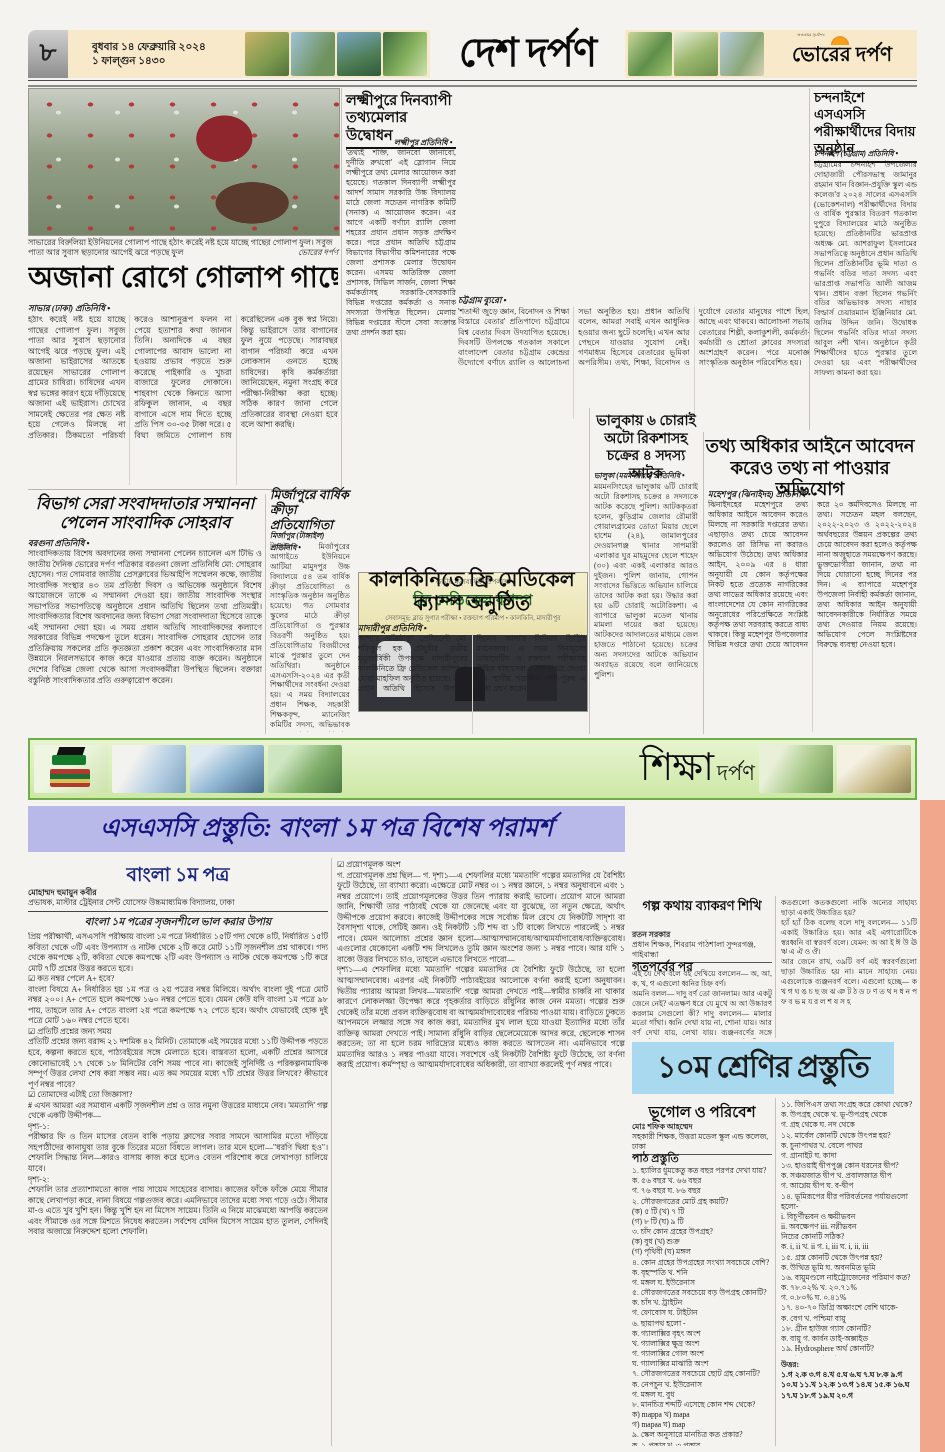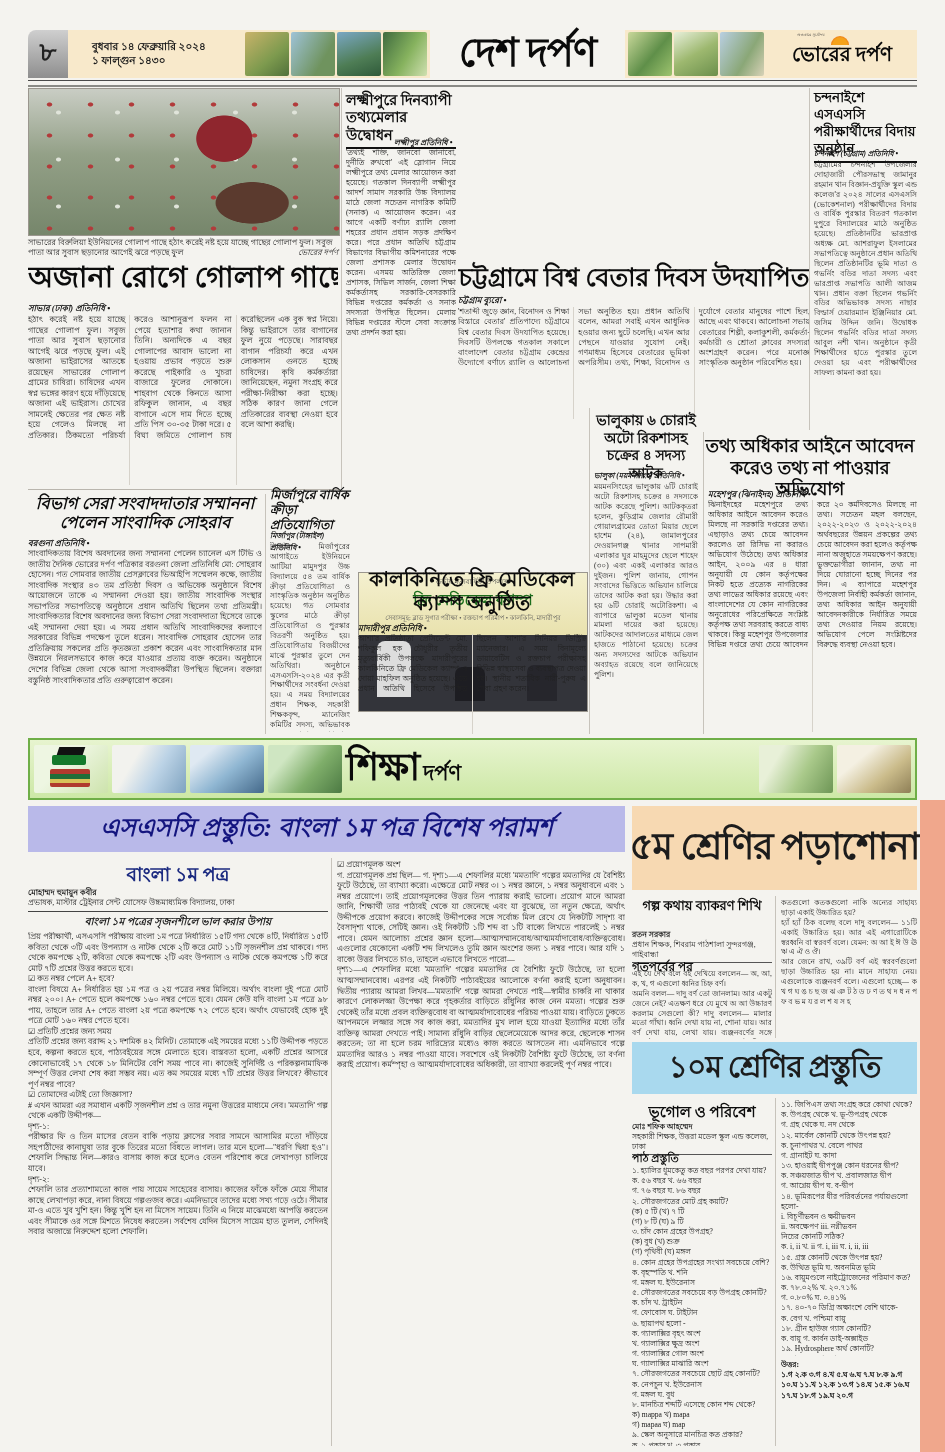--- a/index.html
+++ b/index.html
@@ -29,21 +29,21 @@
   .brandtxt{font-size:20px;font-weight:bold;color:#0a0a0a;line-height:1;}
   .sun{position:absolute;top:6px;left:64px;width:18px;height:9px;border-radius:9px 9px 0 0;
        background:radial-gradient(circle at 50% 100%, #f5a21b 55%, #e03c12 100%);}
   .tagline{position:absolute;top:2px;left:30px;font-size:4px;color:#333;}
   
   .photo{overflow:hidden;position:relative;border:1px solid #9a968e;}
   .caption{font-size:8px;line-height:1.25;color:#222;}
   .credit{float:right;font-style:italic;}
   
   .edu-banner{background:linear-gradient(#e7f4cf,#cde8a6);border:2px solid #6fae47;display:flex;align-items:center;gap:4px;padding:0 4px;box-sizing:border-box;}
-  .edu-title{flex:1;text-align:left;font-weight:bold;color:#0a0a0a;white-space:nowrap;}
+  .edu-title{flex:1;text-align:right;font-weight:normal;color:#0a0a0a;white-space:nowrap;}
   .edu-title .big{font-size:38px;letter-spacing:-1px;}
   .edu-title .small{font-size:21px;}
   .etile{width:74px;height:48px;border-radius:2px;}
   .ssc-banner{background:#b9b9e9;color:#14157f;display:flex;align-items:center;justify-content:center;
               font-size:25px;font-weight:bold;font-style:italic;white-space:nowrap;}
   .c5-banner{background:#f7d9b2;display:flex;align-items:center;justify-content:center;
              font-size:37px;font-weight:bold;letter-spacing:-1px;white-space:nowrap;}
   .c10-banner{background:#a9d9ee;display:flex;align-items:center;justify-content:center;
               font-size:30px;font-weight:bold;letter-spacing:-1px;white-space:nowrap;}
   .subject-h{font-weight:bold;color:#1b2a80;font-size:19px;text-align:center;}
@@ -106,21 +106,20 @@
   <div class="abs vrule" style="top:494px;left:265px;height:240px;"></div>
   <div class="abs hl" style="top:488px;left:270px;width:80px;font-size:12.5px;font-style:italic;text-align:left;line-height:1.2;">মির্জাপুরে বার্ষিক ক্রীড়া প্রতিযোগিতা</div>
   <div class="abs byline" style="top:530px;left:270px;width:80px;font-size:7.5px;">মির্জাপুর (টাঙ্গাইল) প্রতিনিধি •</div>
   <div class="abs body-text just" style="top:542px;left:270px;width:80px;height:190px;font-size:7.5px;">টাঙ্গাইল মির্জাপুরের আগাইতে ইউনিয়নে আটিয়া মামুদপুর উচ্চ বিদ্যালয়ে ৫৪ তম বার্ষিক ক্রীড়া প্রতিযোগিতা ও সাংস্কৃতিক অনুষ্ঠান অনুষ্ঠিত হয়েছে। গত সোমবার স্কুলের মাঠে ক্রীড়া প্রতিযোগিতা ও পুরস্কার বিতরণী অনুষ্ঠিত হয়। প্রতিযোগিতায় বিজয়ীদের মাঝে পুরস্কার তুলে দেন অতিথিরা। অনুষ্ঠানে এসএসসি-২০২৪ এর কৃতী শিক্ষার্থীদের সংবর্ধনা দেওয়া হয়। এ সময় বিদ্যালয়ের প্রধান শিক্ষক, সহকারী শিক্ষকবৃন্দ, ম্যানেজিং কমিটির সদস্য, অভিভাবক ও এলাকার গণ্যমান্য ব্যক্তিবর্গ উপস্থিত ছিলেন।</div>
 
   <div class="abs vrule" style="top:88px;left:341px;height:400px;"></div>
   <div class="abs hl" style="top:92px;left:346px;width:110px;font-size:14.5px;line-height:1.2;border-bottom:2px solid #111;padding-bottom:3px;">লক্ষ্মীপুরে দিনব্যাপী তথ্যমেলার উদ্বোধন</div>
   <div class="abs byline" style="top:136px;left:346px;font-size:7.8px;margin-left:48px;">লক্ষ্মীপুর প্রতিনিধি •</div>
   <div class="abs body-text just" style="top:148px;left:346px;width:110px;height:270px;font-size:7.6px;">'তথ্যই শক্তি, জানবো জানাবো, দুর্নীতি রুখবো' এই স্লোগান নিয়ে লক্ষ্মীপুরে তথ্য মেলার আয়োজন করা হয়েছে। গতকাল দিনব্যাপী লক্ষ্মীপুর আদর্শ সামাদ সরকারি উচ্চ বিদ্যালয় মাঠে জেলা সচেতন নাগরিক কমিটি (সনাক) এ আয়োজন করেন। এর আগে একটি বর্ণাঢ্য র‌্যালি জেলা শহরের প্রধান প্রধান সড়ক প্রদক্ষিণ করে। পরে প্রধান অতিথি চট্টগ্রাম বিভাগের বিভাগীয় কমিশনারের পক্ষে জেলা প্রশাসক মেলার উদ্বোধন করেন। এসময় অতিরিক্ত জেলা প্রশাসক, সিভিল সার্জন, জেলা শিক্ষা কর্মকর্তাসহ সরকারি-বেসরকারি বিভিন্ন দপ্তরের কর্মকর্তা ও সনাক সদস্যরা উপস্থিত ছিলেন। মেলায় বিভিন্ন দপ্তরের স্টলে সেবা সংক্রান্ত তথ্য প্রদর্শন করা হয়।</div>
 
-  <div class="abs hl" style="top:258px;left:458px;width:352px;font-size:25px;text-align:center;white-space:nowrap;overflow:hidden;">চট্টগ্রামে বিশ্ব বেতার দিবস উদযাপিত</div>
   <div class="abs byline" style="top:294px;left:458px;">চট্টগ্রাম ব্যুরো •</div>
   <div class="abs body-text just cols3" style="top:307px;left:458px;width:352px;height:112px;font-size:7.8px;">'শতাব্দী জুড়ে জ্ঞান, বিনোদন ও শিক্ষা বিস্তারে বেতার' প্রতিপাদ্যে চট্টগ্রামে বিশ্ব বেতার দিবস উদযাপিত হয়েছে। দিবসটি উপলক্ষে গতকাল সকালে বাংলাদেশ বেতার চট্টগ্রাম কেন্দ্রের উদ্যোগে বর্ণাঢ্য র‌্যালি ও আলোচনা সভা অনুষ্ঠিত হয়। প্রধান অতিথি বলেন, আমরা সবাই এখন আধুনিক হওয়ার জন্য ছুটে চলেছি। এখন আর পেছনে যাওয়ার সুযোগ নেই। গণমাধ্যম হিসেবে বেতারের ভূমিকা অপরিসীম। তথ্য, শিক্ষা, বিনোদন ও দুর্যোগে বেতার মানুষের পাশে ছিল, আছে এবং থাকবে। আলোচনা সভায় বেতারের শিল্পী, কলাকুশলী, কর্মকর্তা-কর্মচারী ও শ্রোতা ক্লাবের সদস্যরা অংশগ্রহণ করেন। পরে মনোজ্ঞ সাংস্কৃতিক অনুষ্ঠান পরিবেশিত হয়।</div>
 
   <div class="abs vrule" style="top:88px;left:809px;height:342px;"></div>
   <div class="abs hl" style="top:90px;left:814px;width:103px;font-size:13.5px;line-height:1.25;border-bottom:2px solid #111;padding-bottom:3px;">চন্দনাইশে এসএসসি পরীক্ষার্থীদের বিদায় অনুষ্ঠান</div>
   <div class="abs byline" style="top:148px;left:814px;width:103px;font-size:7.4px;">চন্দনাইশ (চট্টগ্রাম) প্রতিনিধি •</div>
   <div class="abs body-text just" style="top:160px;left:814px;width:103px;height:268px;font-size:7.5px;">চট্টগ্রামের চন্দনাইশ উপজেলার দোহাজারী পৌরসভাস্থ জামানুর রহমান খান বিজ্ঞান-প্রযুক্তি স্কুল এন্ড কলেজ'র ২০২৪ সালের এসএসসি (ভোকেশনাল) পরীক্ষার্থীদের বিদায় ও বার্ষিক পুরস্কার বিতরণ গতকাল দুপুরে বিদ্যালয়ের মাঠে অনুষ্ঠিত হয়েছে। প্রতিষ্ঠানটির ভারপ্রাপ্ত অধ্যক্ষ মো. আশরাফুল ইসলামের সভাপতিত্বে অনুষ্ঠানে প্রধান অতিথি ছিলেন প্রতিষ্ঠানটির ভূমি দাতা ও গভর্নিং বডির দাতা সদস্য এবং ভারপ্রাপ্ত সভাপতি আলী আজম খান। প্রধান বক্তা ছিলেন গভর্নিং বডির অভিভাবক সদস্য নাছার বিল্ডার্স চেয়ারম্যান ইঞ্জিনিয়ার মো. জসিম উদ্দিন জনি। উদ্বোধক ছিলেন গভর্নিং বডির দাতা সদস্য আবুল নশী খান। অনুষ্ঠানে কৃতী শিক্ষার্থীদের হাতে পুরস্কার তুলে দেওয়া হয় এবং পরীক্ষার্থীদের সাফল্য কামনা করা হয়।</div>
 
   <div class="abs photo" style="top:424px;left:358px;width:228px;height:138px;background:#33343a;">
     <div style="position:absolute;top:0;left:0;width:100%;height:62px;background:linear-gradient(#f4f0cf,#e9e2ae);text-align:center;">
@@ -181,37 +180,36 @@
 দৃশ্য-১:
 পরীক্ষার ফি ও তিন মাসের বেতন বাকি পড়ায় ক্লাসের সবার সামনে আসামির মতো দাঁড়িয়ে সহপাঠীদের কানাঘুষা তার বুকে তিরের মতো বিঁধতে লাগল। তার মনে হলো—"ধরণি দ্বিধা হও"। শেফালি সিদ্ধান্ত নিল—কারও বাসায় কাজ করে হলেও বেতন পরিশোধ করে লেখাপড়া চালিয়ে যাবে।
 দৃশ্য-২:
 শেফালি তার প্রত্যাশামতো কাজ পায় সায়েম সাহেবের বাসায়। কাজের ফাঁকে ফাঁকে মেয়ে সীমার কাছে লেখাপড়া করে, নানা বিষয়ে গল্পগুজব করে। এমনিভাবে তাদের মধ্যে সখ্য গড়ে ওঠে। সীমার মা-ও এতে খুব খুশি হন। কিন্তু খুশি হন না মিসেস সায়েম। তিনি এ নিয়ে মাঝেমধ্যে আপত্তি করতেন এবং সীমাকে ওর সঙ্গে মিশতে নিষেধ করতেন। সর্বশেষ যেদিন মিসেস সায়েম হাত তুলল, সেদিনই সবার অজান্তে নিরুদ্দেশ হলো শেফালি।</div>
 
   <div class="abs vrule" style="top:858px;left:331px;height:588px;"></div>
   <div class="abs body-text just pre" style="top:860px;left:337px;width:288px;height:586px;">☑ প্রয়োগমূলক অংশ
 গ. প্রয়োগমূলক প্রশ্ন ছিল— গ. দৃশ্য১—এ শেফালির মধ্যে 'মমতাদি' গল্পের মমতাদির যে বৈশিষ্ট্য ফুটে উঠেছে, তা ব্যাখ্যা করো। এক্ষেত্রে মোট নম্বর ৩। ১ নম্বর জ্ঞানে, ১ নম্বর অনুধাবনে এবং ১ নম্বর প্রয়োগে। তাই প্রয়োগমূলকের উত্তর তিন প্যারায় করাই ভালো। প্রয়োগ মানে আমরা জানি, শিক্ষার্থী তার পাঠ্যবই থেকে যা জেনেছে এবং যা বুঝেছে, তা নতুন ক্ষেত্রে, অর্থাৎ উদ্দীপকে প্রয়োগ করবে। কাজেই উদ্দীপকের সঙ্গে সর্বোচ্চ মিল রেখে যে নিকটটি সাদৃশ্য বা বৈসাদৃশ্য থাকে, সেটিই জ্ঞান। ওই নিকটটি ১টি শব্দ বা ১টি বাক্যে লিখতে পারলেই ১ নম্বর পাবে। যেমন আলোচ্য প্রশ্নের জ্ঞান হলো—আত্মসম্মানবোধ/আত্মমর্যাদাবোধ/ব্যক্তিত্ববোধ। এগুলোর যেকোনো একটি শব্দ লিখলেও তুমি জ্ঞান অংশের জন্য ১ নম্বর পাবে। আর যদি ১ বাক্যে উত্তর লিখতে চাও, তাহলে এভাবে লিখতে পারো—
 দৃশ্য১—এ শেফালির মধ্যে 'মমতাদি' গল্পের মমতাদির যে বৈশিষ্ট্য ফুটে উঠেছে, তা হলো আত্মসম্মানবোধ। এরপর এই নিকটটি পাঠ্যবইয়ের আলোকে বর্ণনা করাই হলো অনুধাবন। দ্বিতীয় প্যারায় আমরা লিখব—'মমতাদি' গল্পে আমরা দেখতে পাই—স্বামীর চাকরি না থাকার কারণে লোকলজ্জা উপেক্ষা করে গৃহকর্তার বাড়িতে রাঁধুনির কাজ নেন মমতা। গল্পের শুরু থেকেই তাঁর মধ্যে প্রবল ব্যক্তিত্ববোধ বা আত্মমর্যাদাবোধের পরিচয় পাওয়া যায়। বাড়িতে ঢুকতে আপনমনে লজ্জার সঙ্গে সব কাজ করা, মমতাদির মুখ লাল হয়ে যাওয়া ইত্যাদির মধ্যে তাঁর ব্যক্তিত্ব আমরা দেখতে পাই। সামান্য রাঁধুনি বাড়ির ছেলেমেয়েকে আদর করে, ছেলেকে শাসন করতেন; তা না হলে চরম দারিদ্র্যের মধ্যেও কাজ করতে আসতেন না। এমনিভাবে গল্পে মমতাদির আরও ১ নম্বর পাওয়া যাবে। সবশেষে ওই নিকটটি বৈশিষ্ট্য ফুটে উঠেছে, তা বর্ণনা করাই প্রয়োগ। কর্মস্পৃহা ও আত্মমর্যাদাবোধের অধিকারী, তা ব্যাখ্যা করলেই পূর্ণ নম্বর পাবে।</div>
 
-  <div class="abs c5-banner" style="top:806px;left:632px;width:285px;height:84px;">৫ম শ্রেণির পড়াশোনা</div>
   <div class="abs" style="top:800px;left:920px;width:25px;height:652px;background:#f0a78c;"></div>
 
   <div class="abs hl" style="top:898px;left:632px;width:140px;font-size:13px;text-align:center;line-height:1.2;">গল্প কথায় ব্যাকরণ শিখি</div>
   <div class="abs" style="top:930px;left:632px;width:140px;font-size:7.8px;line-height:1.3;border-bottom:1px solid #555;padding-bottom:2px;">
     <b>রতন সরকার</b><br>
     <span>প্রধান শিক্ষক, শিবরাম পাঠশালা সুন্দরগঞ্জ, গাইবান্ধা</span>
   </div>
   <div class="abs hl" style="top:958px;left:632px;width:140px;font-size:12px;">গতপর্বের পর</div>
   <div class="abs body-text just pre" style="top:969px;left:632px;width:140px;height:70px;font-size:7.5px;">এই যে দেখ বলে বই দেখিয়ে বললেন— অ, আ, ক, খ, গ এগুলো ধ্বনির চিহ্ন বর্ণ।
 অমনি বলল— দাদু বর্ণ তো জানলাম। আর একটু জেনে নেই? এতক্ষণ ধরে যে মুখে অ আ উচ্চারণ করলাম সেগুলো কী? দাদু বললেন— মালার মতো গাঁথা। ধ্বনি দেখা যায় না, শোনা যায়। আর বর্ণ দেখা যায়, লেখা যায়। ব্যঞ্জনবর্ণের সঙ্গে স্বরবর্ণ যুক্ত হয়ে অক্ষর হয়। এভাবে শব্দ তৈরি হয়।</div>
   <div class="abs vrule" style="top:896px;left:775px;height:142px;"></div>
   <div class="abs body-text just pre" style="top:898px;left:781px;width:136px;height:140px;font-size:7.5px;">কতগুলো কতকগুলো নাকি অন্যের সাহায্য ছাড়া একাই উচ্চারিত হয়?
 হ্যাঁ হ্যাঁ ঠিক বলেছ বলে দাদু বললেন— ১১টি একাই উচ্চারিত হয়। আর এই এগারোটিকে স্বরধ্বনি বা স্বরবর্ণ বলে। যেমন: অ আ ই ঈ উ ঊ ঋ এ ঐ ও ঔ।
 আর জেনে রাখ, ৩৯টি বর্ণ এই স্বরবর্ণগুলো ছাড়া উচ্চারিত হয় না। মানে সাহায্য নেয়। এগুলোকে ব্যঞ্জনবর্ণ বলে। এগুলো হচ্ছে— ক খ গ ঘ ঙ চ ছ জ ঝ ঞ ট ঠ ড ঢ ণ ত থ দ ধ ন প ফ ব ভ ম য র ল শ ষ স হ</div>
 
-  <div class="abs c10-banner" style="top:1042px;left:632px;width:285px;height:52px;">১০ম শ্রেণির প্রস্তুতি</div>
+  <div class="abs c10-banner" style="top:1042px;left:632px;width:262px;height:52px;">১০ম শ্রেণির প্রস্তুতি</div>
   <div class="abs hl" style="top:1100px;left:632px;width:140px;font-size:15px;text-align:center;">ভূগোল ও পরিবেশ</div>
   <div class="abs" style="top:1122px;left:632px;width:140px;font-size:7.6px;line-height:1.3;border-bottom:1px solid #555;padding-bottom:2px;">
     <b>মোঃ শফিক আহম্মেদ</b><br>
     <span>সহকারী শিক্ষক, উত্তরা মডেল স্কুল এন্ড কলেজ, ঢাকা</span>
   </div>
   <div class="abs hl" style="top:1150px;left:632px;width:140px;font-size:11px;">পাঠ প্রস্তুতি</div>
   <div class="abs q-text pre" style="top:1166px;left:632px;width:140px;height:280px;overflow:hidden;">১. হ্যালির ধুমকেতু কত বছর পরপর দেখা যায়?
 ক. ৫৬ বছর    খ. ৬৬ বছর
 গ. ৭৬ বছর    ঘ. ৮৬ বছর
 ২. সৌরজগতের মোট গ্রহ কয়টি?

